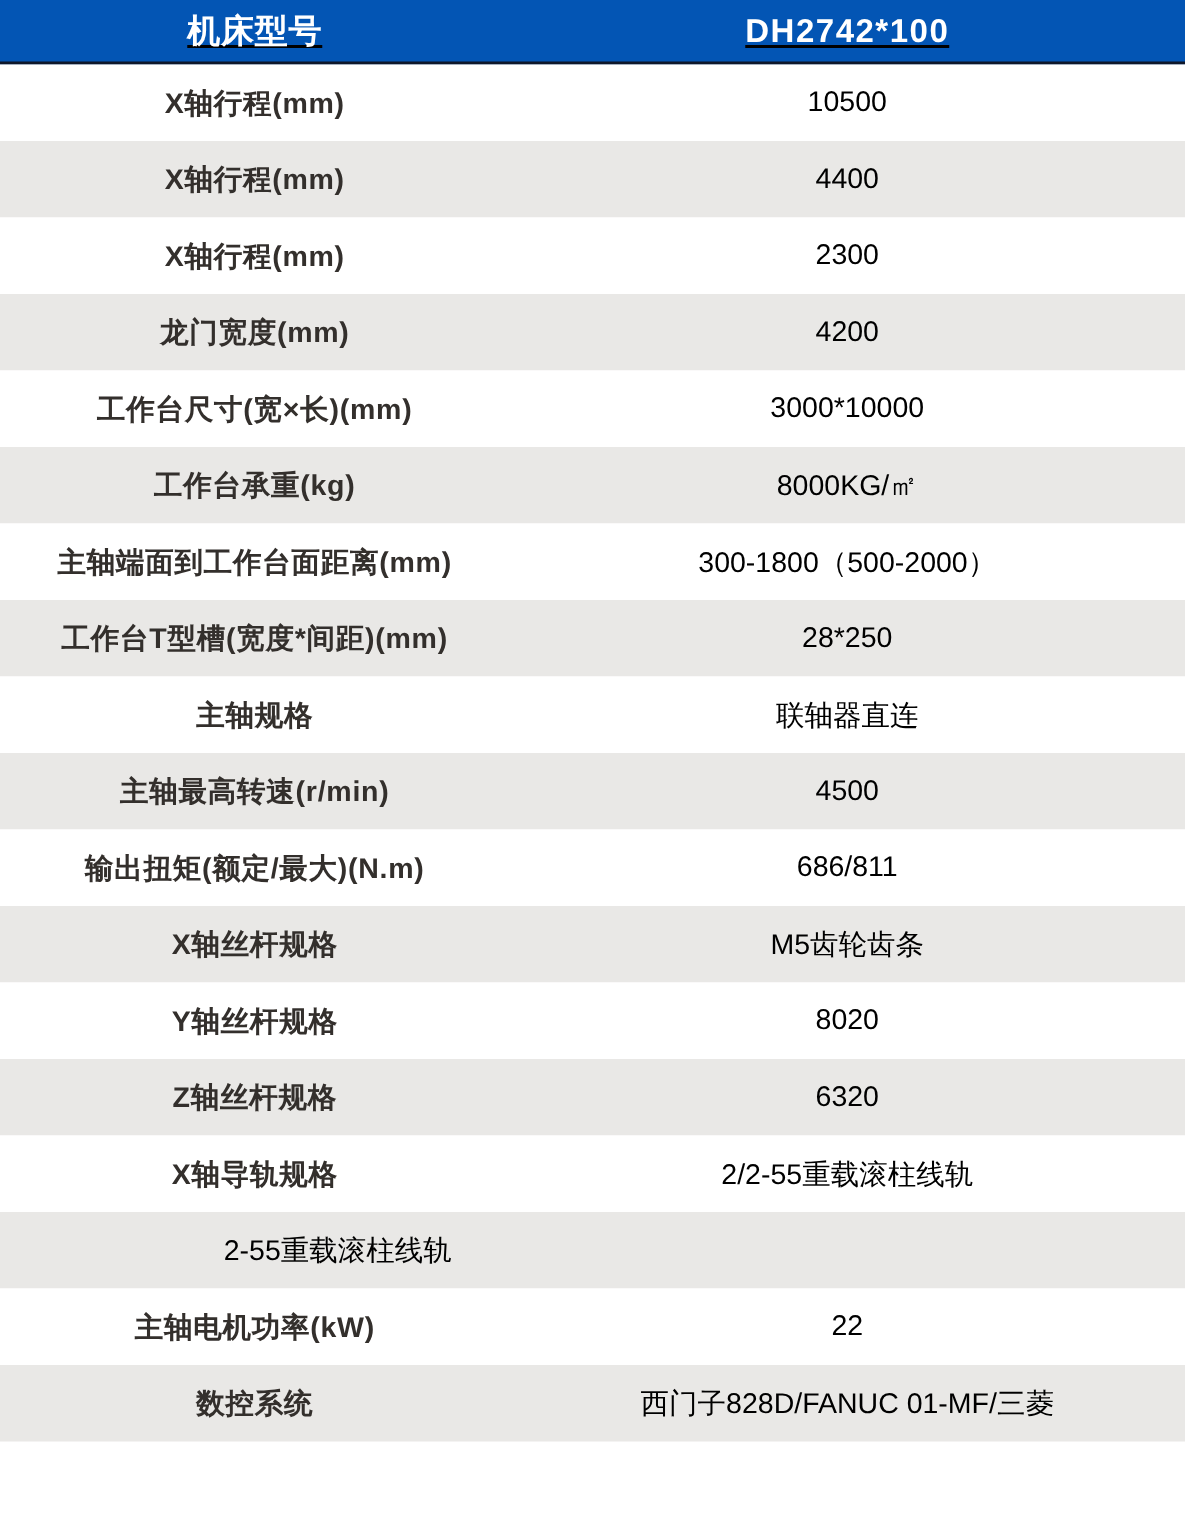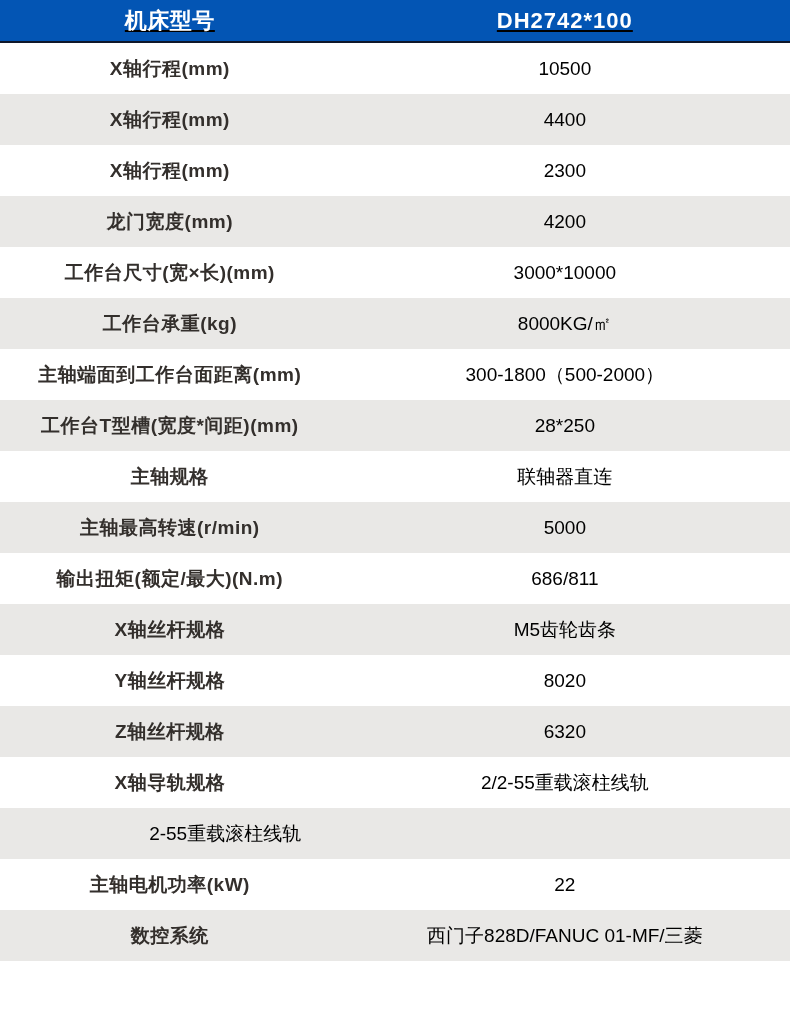--- a/index.html
+++ b/index.html
@@ -102,21 +102,21 @@
     <div class="spec-row">
       <div class="cell-label">工作台T型槽(宽度*间距)(mm)</div>
       <div class="cell-value">28*250</div>
     </div>
     <div class="spec-row">
       <div class="cell-label">主轴规格</div>
       <div class="cell-value">联轴器直连</div>
     </div>
     <div class="spec-row">
       <div class="cell-label">主轴最高转速(r/min)</div>
-      <div class="cell-value">5000</div>
+      <div class="cell-value">4500</div>
     </div>
     <div class="spec-row">
       <div class="cell-label">输出扭矩(额定/最大)(N.m)</div>
       <div class="cell-value">686/811</div>
     </div>
     <div class="spec-row">
       <div class="cell-label">X轴丝杆规格</div>
       <div class="cell-value">M5齿轮齿条</div>
     </div>
     <div class="spec-row">

